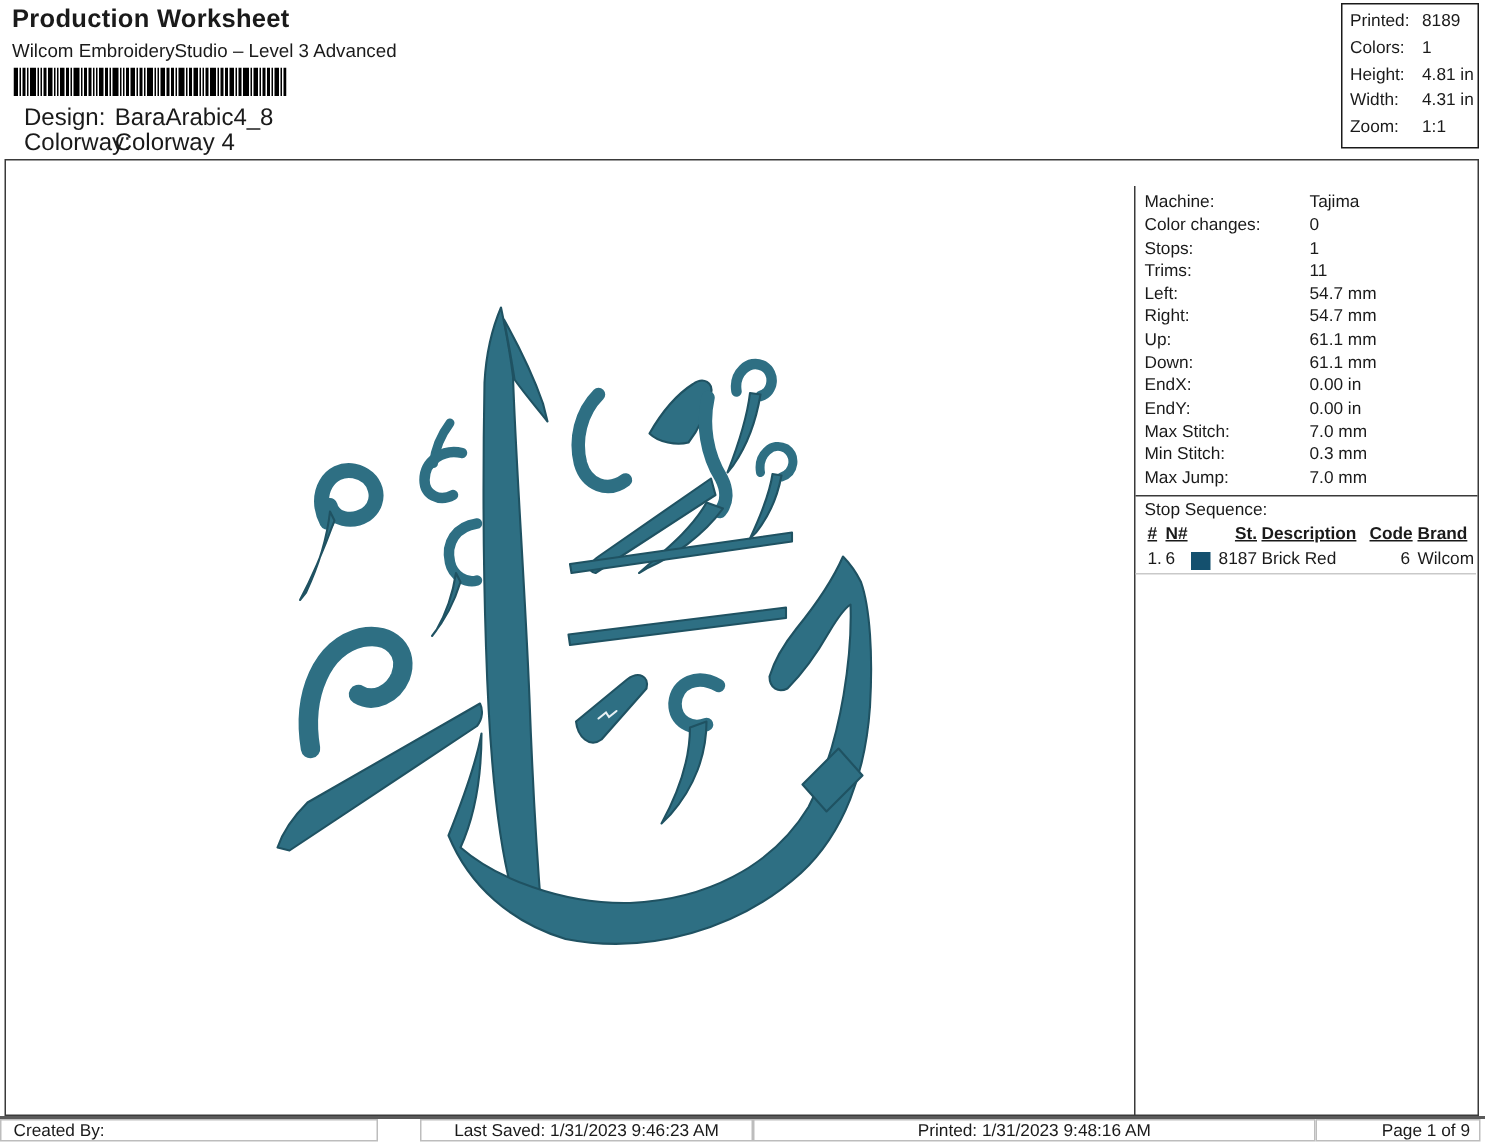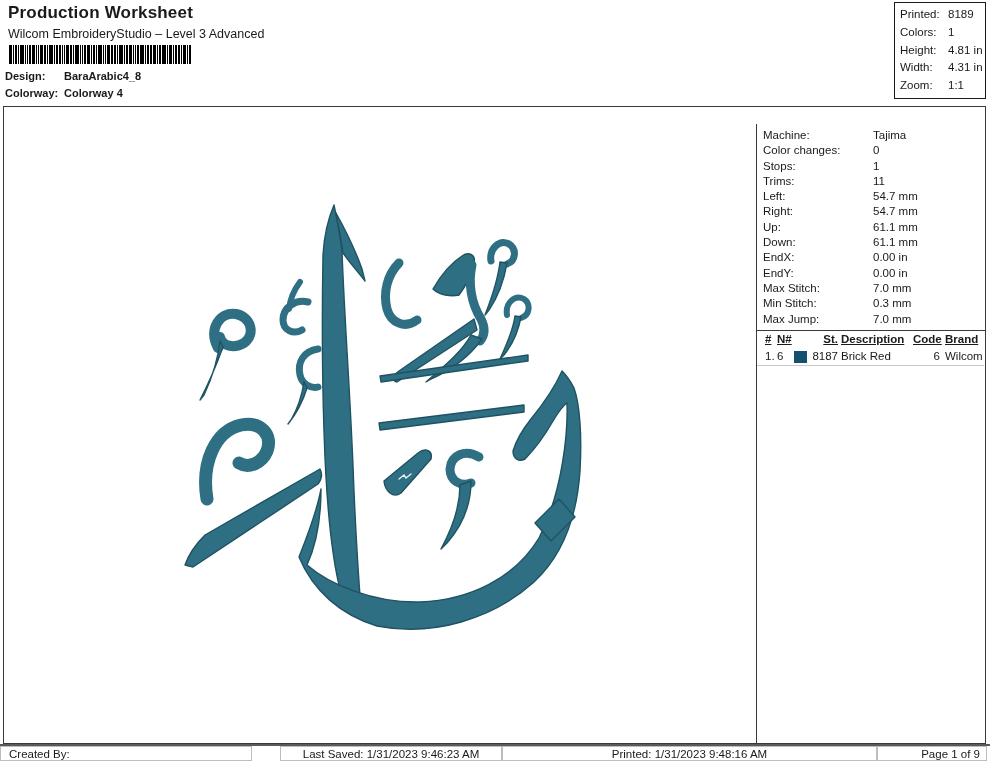--- a/index.html
+++ b/index.html
@@ -5,21 +5,21 @@
   html,body{margin:0;padding:0;background:#fff;}
   .page{
     position:relative;width:990px;height:762px;background:#fff;
     font-family:"Liberation Sans", sans-serif;color:#1a1a1a;overflow:hidden;
   }
   
   .title{position:absolute;left:8px;top:3px;font-size:17px;font-weight:700;letter-spacing:.2px;}
   .subtitle{position:absolute;left:8px;top:27px;font-size:12.5px;}
   .barcode{position:absolute;left:9px;top:45px;height:19px;display:flex;gap:1px;overflow:hidden;}
   .barcode div{background:#000;height:100%;}
-  .meta-row{position:absolute;left:5px;font-size:11px;font-weight:bold;}
+  .meta-row{position:absolute;left:16px;font-size:16px;}
   .meta-row .lbl{display:inline-block;width:56px;}
   .meta-design{top:70px;}
   .meta-colorway{top:87px;}
   
   .stats-box{position:absolute;left:894px;top:2px;width:92px;height:97px;border:1px solid #1a1a1a;font-size:11.5px;padding-top:3px;box-sizing:border-box;}
   .stats-box .row{position:relative;height:17.8px;line-height:17.8px;}
   .stats-box .lbl{position:absolute;left:5px;}
   .stats-box .val{position:absolute;left:53px;}
   
   .main-area{position:absolute;left:3px;top:106px;width:983px;height:638px;border:1px solid #3a3a3a;box-sizing:border-box;background:#fff;}
@@ -253,20 +253,21 @@
         <div class="row">
             <span class="lbl">Min Stitch:</span>
             <span class="val">0.3 mm</span>
           </div>
         <div class="row">
             <span class="lbl">Max Jump:</span>
             <span class="val">7.0 mm</span>
           </div>
       </div>
       <div class="sep"></div>
+      <div class="stop-title">Stop Sequence:</div>
       <div class="seq-hdr">
         <span class="c-num">#</span>
         <span class="c-n">N#</span>
         <span class="c-st">St.</span>
         <span class="c-desc">Description</span>
         <span class="c-code-h">Code</span>
         <span class="c-brand">Brand</span>
       </div>
       <div class="seq-row">
         <span class="c-num">1.</span>

